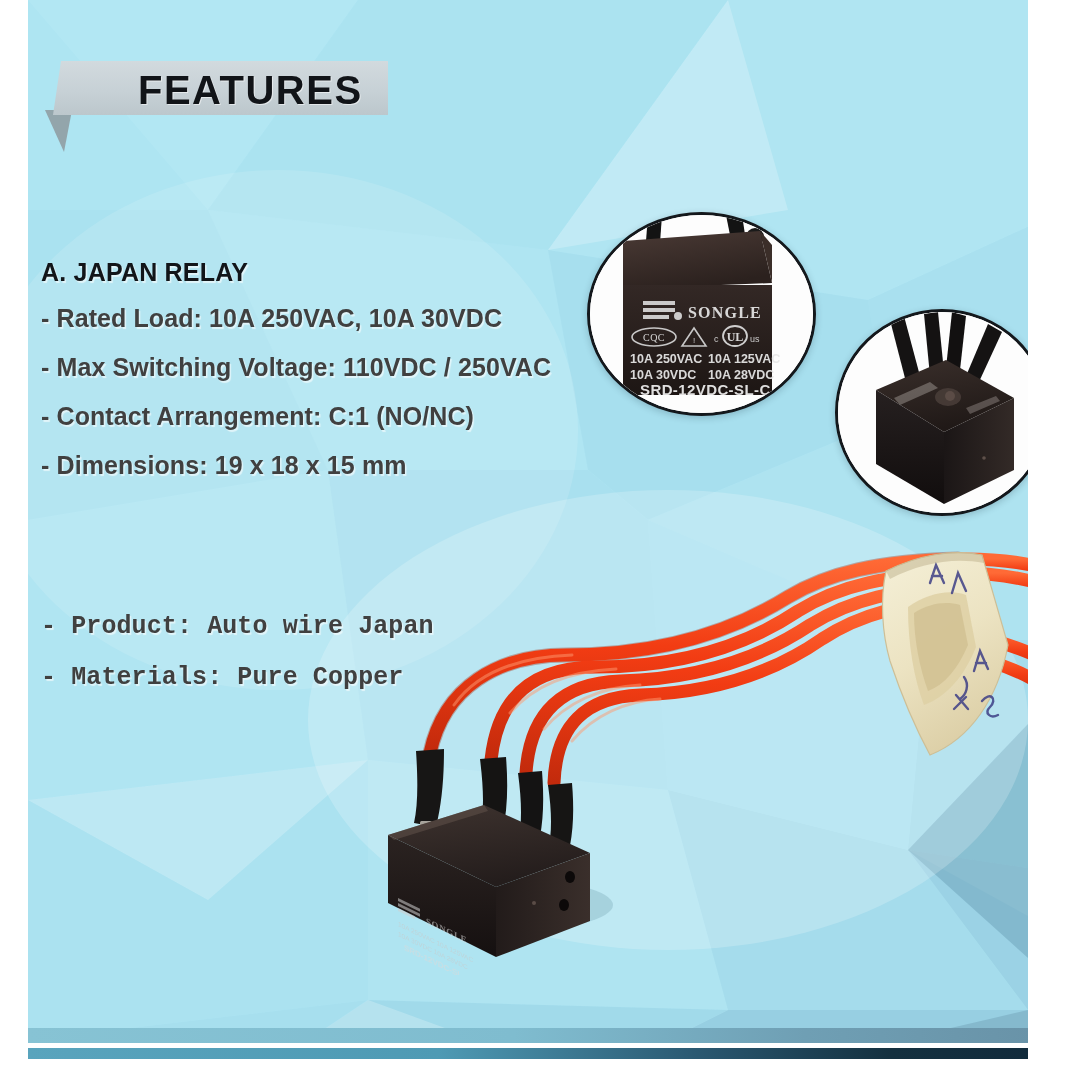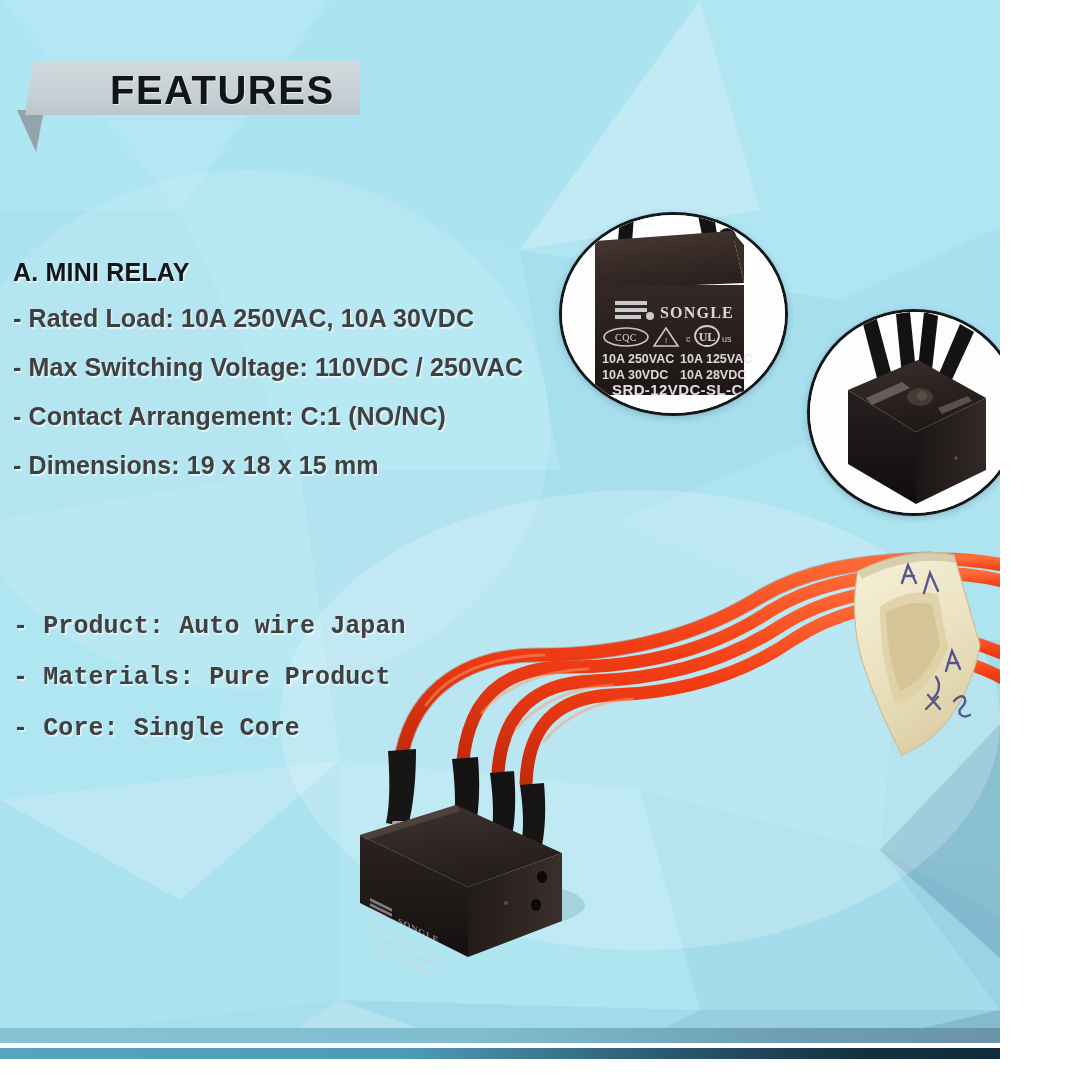--- a/index.html
+++ b/index.html
@@ -7,20 +7,21 @@
     padding: 0;
     background: #ffffff;
   }
   #stage {
     position: relative;
     width: 1000px;
     height: 1080px;
     overflow: hidden;
     background: #aee5f2;
     font-family: "Liberation Sans", sans-serif;
+    margin-left: 28px;
   }
 
   
   .bg-poly {
     position: absolute;
     inset: 0;
     width: 1080px;
     height: 1080px;
   }
 
@@ -183,31 +184,30 @@
       </defs>
 
       <polygon points="17,58 44,58 36,100" fill="#93a5ab"></polygon>
 
       <polygon points="33,9 360,9 360,63 25,63" fill="url(#ribbonGrad)"></polygon>
     </svg>
   </div>
   <div class="ribbon-title">FEATURES</div>
 
   <div class="spec-block" id="block-a">
-    <p class="spec-heading">A. MINI RELAY</p>
+    <p class="spec-heading">A. JAPAN RELAY</p>
     <p class="spec-item">- Rated Load: 10A 250VAC, 10A 30VDC</p>
     <p class="spec-item">- Max Switching Voltage: 110VDC / 250VAC</p>
     <p class="spec-item">- Contact Arrangement: C:1 (NO/NC)</p>
     <p class="spec-item">- Dimensions: 19 x 18 x 15 mm</p>
   </div>
 
   <div class="spec-block" id="block-b">
     <p class="spec-item">- Product: Auto wire Japan</p>
-    <p class="spec-item">- Materials: Pure Product</p>
-    <p class="spec-item">- Core: Single Core</p>
+    <p class="spec-item">- Materials: Pure Copper</p>
   </div>
 
   <div class="inset" id="inset-relay-front">
     <svg viewBox="0 0 223 198" preserveAspectRatio="xMidYMid slice">
       <defs>
         <linearGradient id="relayTopG" x1="0" y1="0" x2="0.4" y2="1">
           <stop offset="0%" stop-color="#4a3a35"></stop>
           <stop offset="100%" stop-color="#2b211e"></stop>
         </linearGradient>
         <linearGradient id="relayFaceG" x1="0" y1="0" x2="0" y2="1">

